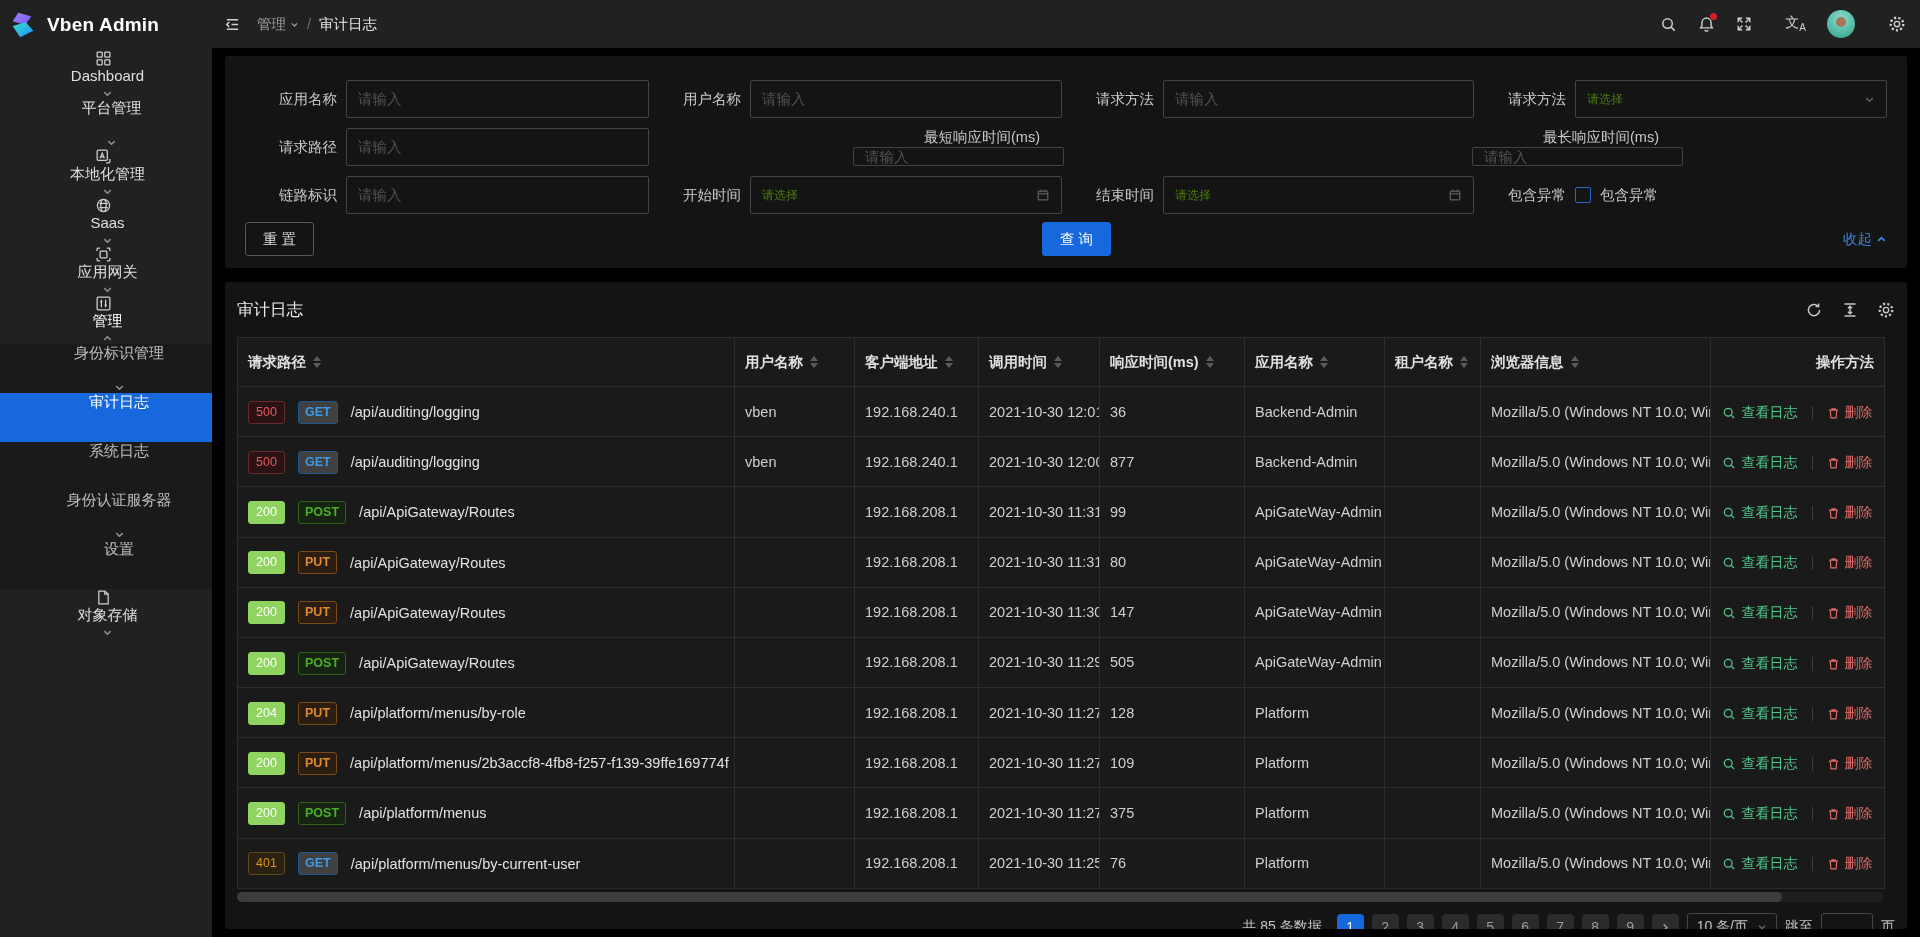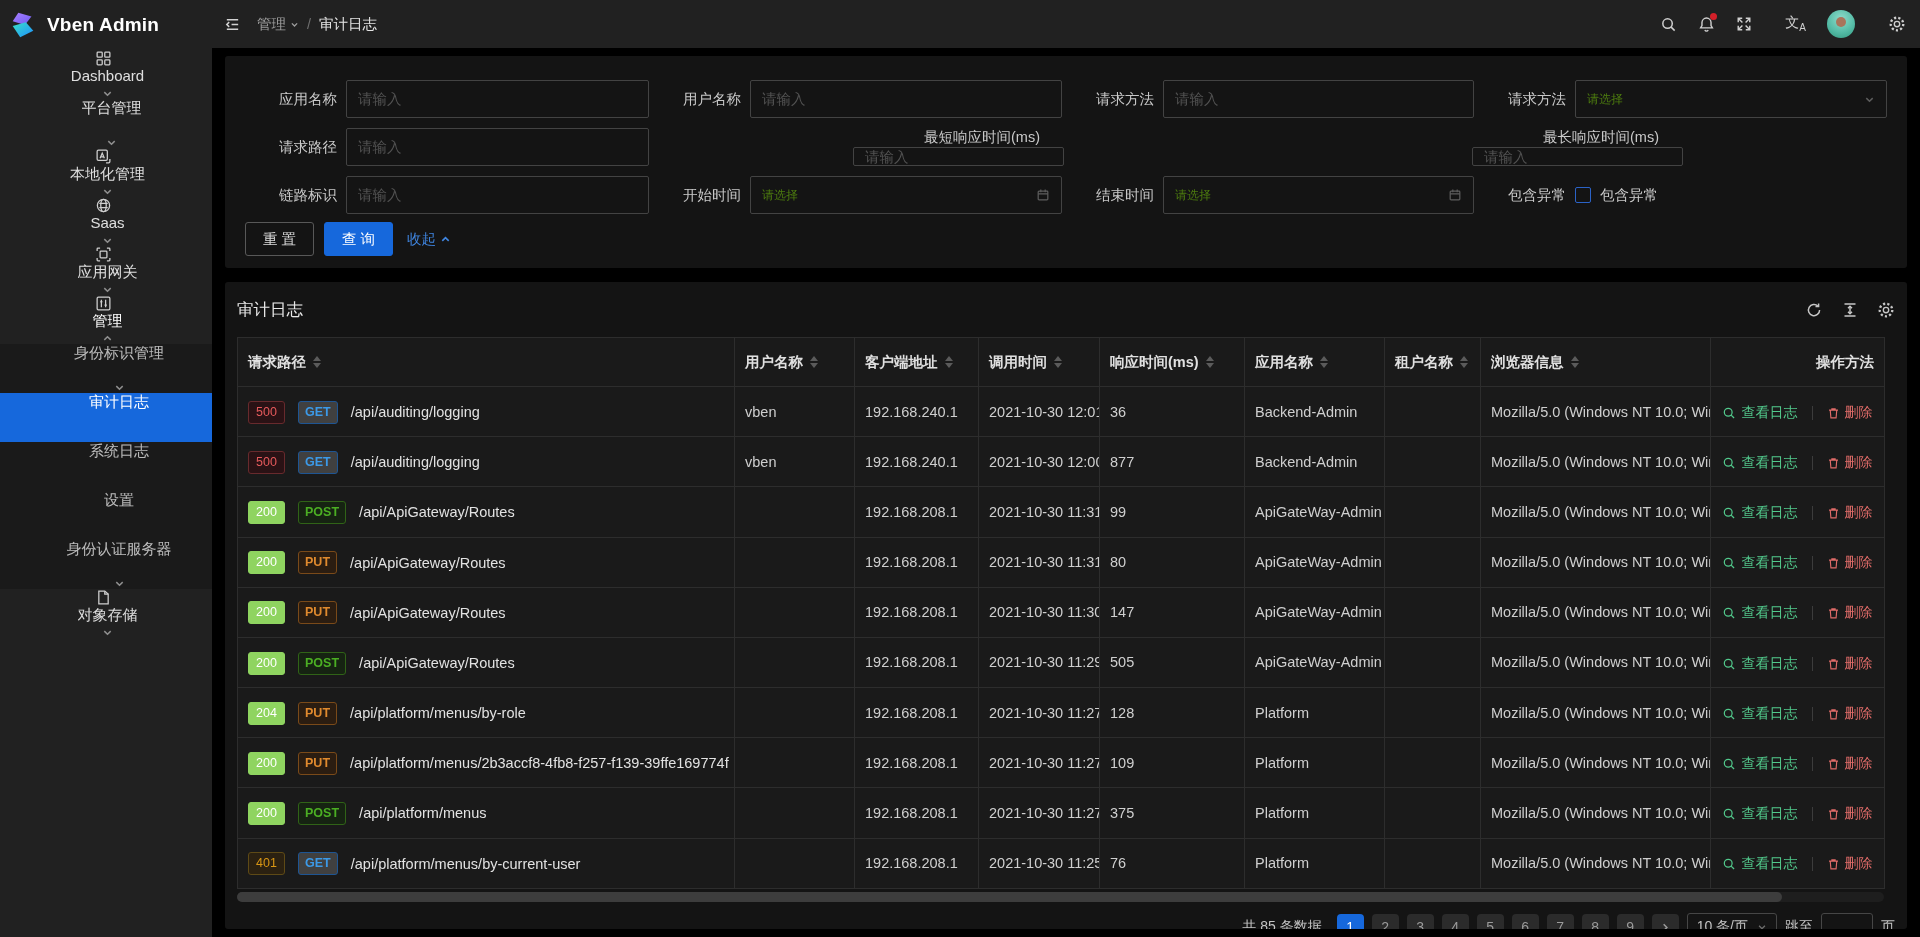--- a/index.html
+++ b/index.html
@@ -56,21 +56,21 @@
   .f-item input[type=text] { flex:1; height:38px; background:transparent; border:1px solid #434343; border-radius:2px;
     color:#d9d9d9; font-size:14.5px; padding:0 11px; outline:none; min-width:0; }
   .f-item input::placeholder { color:#525252; }
   .boxfield { flex:1; height:38px; border:1px solid #434343; border-radius:2px; display:flex; align-items:center;
     padding:0 11px; cursor:pointer; min-width:0; }
   .boxfield .ph { flex:1; color:#4d7c0f; font-size:12px; }
   .boxfield .bf-icon { color:#5d5d5d; display:flex; }
   .chk-wrap { display:flex; align-items:center; gap:9px; }
   .chkbox { width:16px; height:16px; border:1.5px solid #2b63c7; border-radius:2px; background:transparent; cursor:pointer; }
   .chk-text { color:#c9c9c9; font-size:14.5px; }
-  .f-actions { display:flex; justify-content:flex-start; align-items:center; gap:10px; margin-top:-2px; }
+  .f-actions { display:flex; justify-content:space-between; align-items:center; gap:10px; margin-top:-2px; }
   .btn { height:34px; padding:0 17px; border-radius:3px; font-size:14.5px; cursor:pointer; }
   .btn-reset { background:transparent; border:1px solid #585858; color:#dcdcdc; }
   .btn-primary { background:#1668dc; border:1px solid #1668dc; color:#fff; }
   .collapse-link { display:flex; align-items:center; gap:4px; color:#3f85e0; font-size:14.5px; cursor:pointer; margin-left:4px; }
 
   
   .table-card { margin-top:14px; height:647px; padding:0 12px; overflow:hidden; }
   .card-head { height:55px; display:flex; align-items:center; justify-content:space-between; }
   .card-head h3 { font-size:16.5px; font-weight:500; color:#e9e9e9; }
   .tools { display:flex; align-items:center; gap:18px; color:#c6c6c6; }
@@ -227,27 +227,27 @@
               <polyline points="2.5,4.5 6,8 9.5,4.5"></polyline>
             </svg>
         </div>
         <div class="menu-item active">
           <span class="mi-label">审计日志</span>
         </div>
         <div class="menu-item">
           <span class="mi-label">系统日志</span>
         </div>
         <div class="menu-item">
-          <span class="mi-label">设置</span>
-        </div>
-        <div class="menu-item">
           <span class="mi-label">身份认证服务器</span>
           <svg class="chev" width="11" height="11" viewBox="0 0 12 12" fill="none" stroke="currentColor" stroke-width="1.6">
               <polyline points="2.5,4.5 6,8 9.5,4.5"></polyline>
             </svg>
+        </div>
+        <div class="menu-item">
+          <span class="mi-label">设置</span>
         </div>
       </div>
 
       <div class="menu-item">
         <span class="mi-icon">
           <svg width="17" height="17" viewBox="0 0 20 20" fill="none" stroke="currentColor" stroke-width="1.5">
               <path d="M4.5 2.5h7L15.5 6v11.5h-11z"></path>
               <path d="M11.5 2.5V6h4"></path>
             </svg>
         </span>

